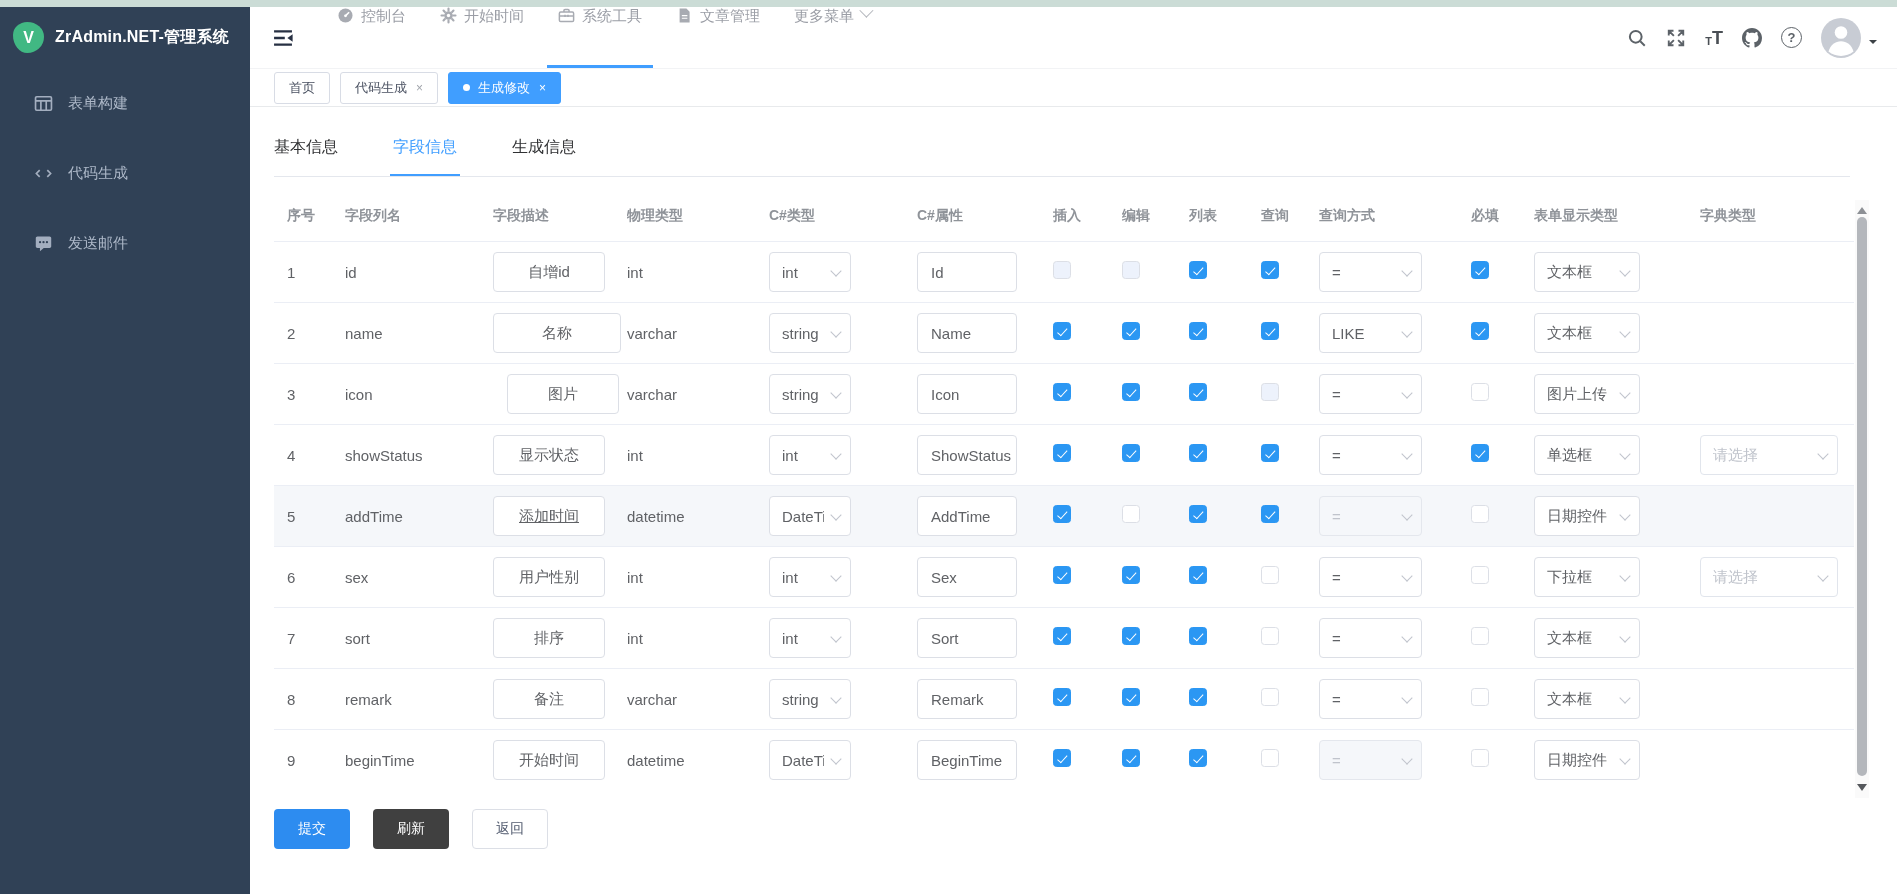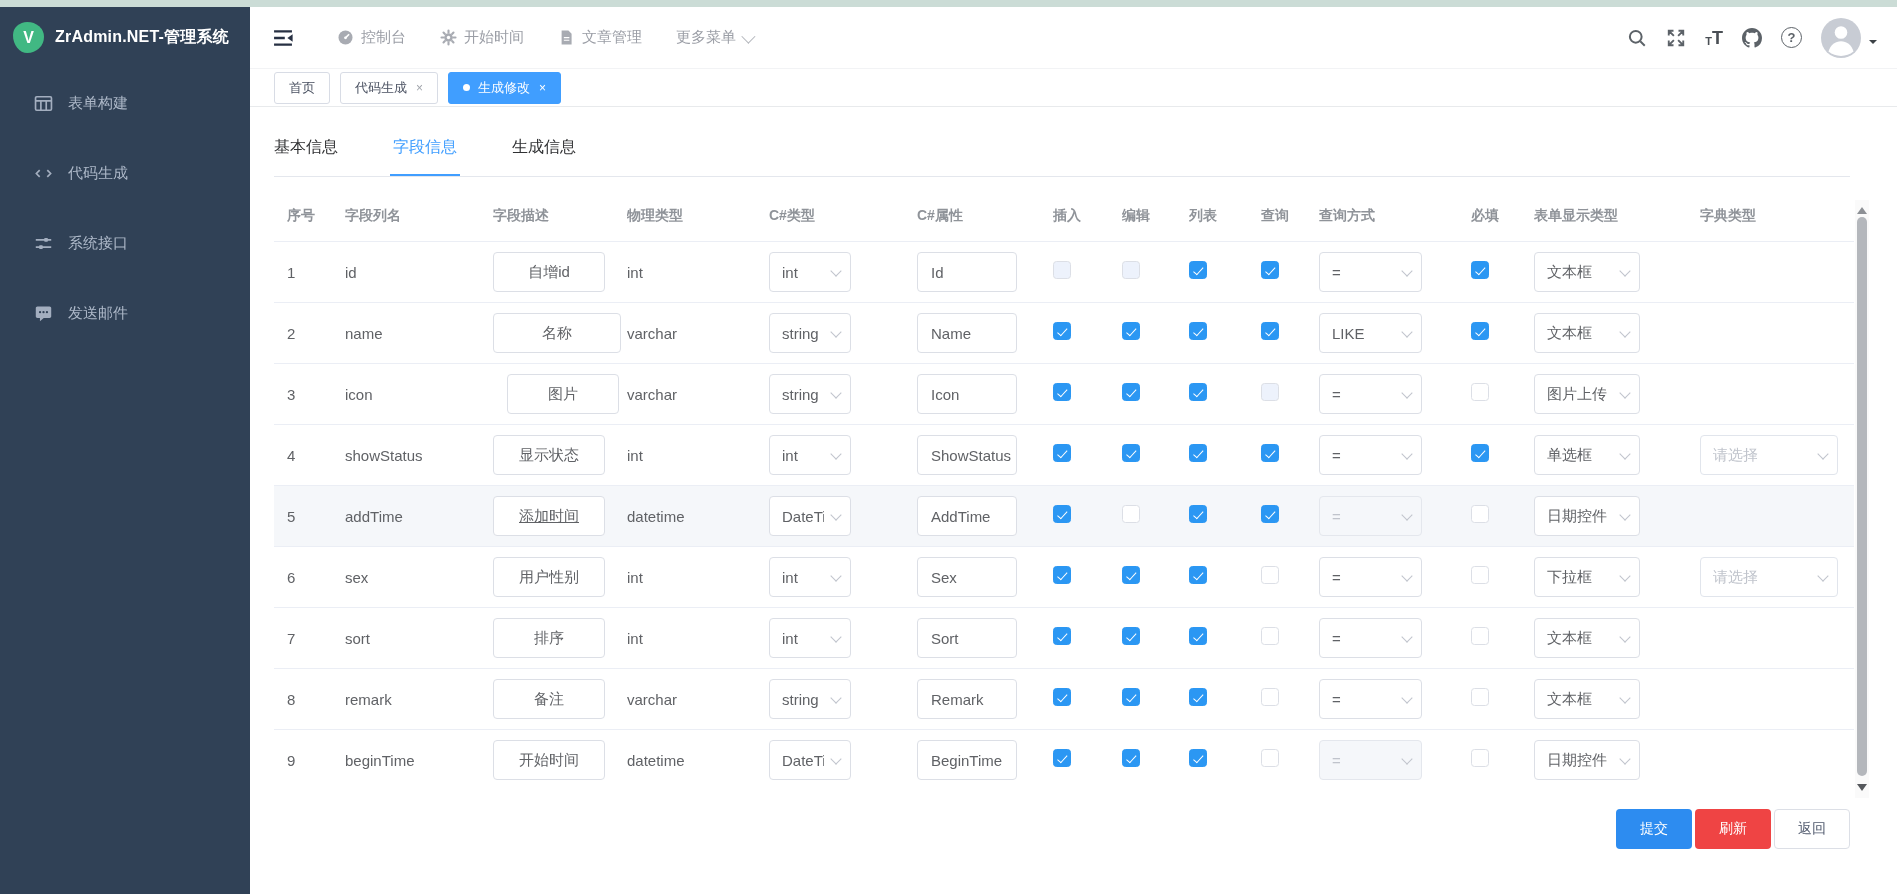--- a/index.html
+++ b/index.html
@@ -17,21 +17,21 @@
   .side-menu { margin-top:0; }
   .side-item { height:70px; display:flex; align-items:center; padding-left:34px; color:#aeb9c9; font-size:15px; cursor:pointer; }
   .side-item .sicon { width:19px; height:19px; margin-right:15px; display:inline-flex; color:#a3aebf; }
   .side-item svg { width:19px; height:19px; }
 
   
   .navbar { position:absolute; left:250px; top:7px; width:1647px; height:62px; background:#fff;
     border-bottom:1px solid #f2f3f5; display:flex; align-items:center; }
   .fold-btn { margin-left:22px; width:24px; height:24px; display:flex; align-items:center; cursor:pointer; }
   .nav-items { display:flex; align-items:stretch; height:100%; margin-left:24px; }
-  .nav-item { display:flex; align-items:center; padding:0 17px; color:#9b9fa6; color:#9b9ea6; font-size:15px;
+  .nav-item { display:flex; align-items:flex-start; padding:0 17px; color:#9b9fa6; color:#9b9ea6; font-size:15px;
     position:relative; cursor:pointer; white-space:nowrap; }
   .nav-item .nicon { width:17px; height:17px; margin-right:7px; display:inline-flex; color:#a8abb2; }
   .nav-item svg { width:17px; height:17px; }
   .nav-item.active::after { content:""; position:absolute; left:6px; right:6px; bottom:0; height:3px; background:#409eff; }
   .nav-item .nav-chev { margin-left:6px; width:10px; height:10px; border:solid #b3b6bc; border-width:0 1.4px 1.4px 0;
     transform:rotate(45deg) translateY(-2px); }
   .nav-right { margin-left:auto; display:flex; align-items:center; gap:19px; padding-right:20px; color:#5c6268; }
   .tool { display:inline-flex; align-items:center; justify-content:center; cursor:pointer; color:#5c6268; }
   .tool svg { width:20px; height:20px; }
   .tool.fz { font-weight:bold; color:#4a4f55; align-items:flex-end; }
@@ -86,25 +86,25 @@
     border:solid #fff; border-width:0 1.7px 1.7px 0; transform:rotate(42deg); }
   .cb.disabled { background:#edf2fc; border-color:#dcdfe6; cursor:not-allowed; }
 
   
   .vscroll { position:absolute; left:1605px; top:93px; width:14px; height:598px; background:#fafafa; }
   .vs-up { position:absolute; top:2px; left:2px; width:0; height:0; border:5px solid transparent; border-bottom:7px solid #8d9095; }
   .vs-down { position:absolute; bottom:2px; left:2px; width:0; height:0; border:5px solid transparent; border-top:7px solid #55585c; }
   .vs-thumb { position:absolute; top:17px; bottom:22px; left:2px; width:10px; background:#b4b7bc; border-radius:6px; }
 
   
-  .footer-btns { width:1576px; display:flex; justify-content:flex-end; gap:3px; margin-top:22px; }
+  .footer-btns { width:1576px; display:flex; justify-content:flex-start; gap:23px; margin-top:22px; }
   .btn { height:40px; padding:0 23px; border-radius:4px; font-size:14px; display:flex; align-items:center;
     border:1px solid transparent; cursor:pointer; }
   .btn.primary { background:#2d8cf0; color:#fff; }
-  .btn.success { background:#ef4444; color:#fff; }
+  .btn.success { background:#404040; color:#fff; }
   .btn.default { background:#fff; color:#515a6e; border-color:#dcdfe6; }
 </style>
 </head>
 <body>
 
 <div class="top-strip"></div>
 
 <div class="sidebar">
   <div class="logo-row">
     <div class="logo-badge">V</div>
@@ -124,32 +124,20 @@
       </div>
       <div class="side-item">
         <span class="sicon">
           <svg viewBox="0 0 16 16">
             <g fill="none" stroke="currentColor" stroke-width="1.4">
               <path d="M4.8 5.2L2 8l2.8 2.8M11.2 5.2L14 8l-2.8 2.8"></path>
             </g>
           </svg>
         </span>
         <span>代码生成</span>
-      </div>
-      <div class="side-item">
-        <span class="sicon">
-          <svg viewBox="0 0 16 16">
-            <g fill="none" stroke="currentColor" stroke-width="1.4">
-              <path d="M1.5 4.9h13M1.5 11.1h13"></path>
-            </g>
-            <rect x="8.6" y="3.3" width="3.1" height="3.2" rx="0.7" fill="currentColor"></rect>
-            <rect x="4.3" y="9.5" width="3.1" height="3.2" rx="0.7" fill="currentColor"></rect>
-          </svg>
-        </span>
-        <span>系统接口</span>
       </div>
       <div class="side-item">
         <span class="sicon">
           <svg viewBox="0 0 16 16">
             <path d="M1.5 3.4c0-.8.6-1.4 1.4-1.4h10.2c.8 0 1.4.6 1.4 1.4v7c0 .8-.6 1.4-1.4 1.4H8.2L5 14.6v-2.8H2.9c-.8 0-1.4-.6-1.4-1.4z" fill="currentColor"></path>
             <circle cx="5.1" cy="6.9" r=".95" fill="#304156"></circle>
             <circle cx="8" cy="6.9" r=".95" fill="#304156"></circle>
             <circle cx="10.9" cy="6.9" r=".95" fill="#304156"></circle>
           </svg>
         </span>
@@ -182,20 +170,31 @@
         <span class="nicon">
           <svg viewBox="0 0 16 16">
             <g stroke="currentColor" stroke-width="2" stroke-linecap="round" fill="none">
               <path d="M8 1.4v1.8M8 12.8v1.8M1.4 8h1.8M12.8 8h1.8M3.3 3.3l1.3 1.3M11.4 11.4l1.3 1.3M12.7 3.3l-1.3 1.3M4.6 11.4l-1.3 1.3"></path>
             </g>
             <circle cx="8" cy="8" r="4.1" fill="currentColor"></circle>
             <circle cx="8" cy="8" r="1.6" fill="#fff"></circle>
           </svg>
         </span>
         <span>开始时间</span>
+      </div>
+      <div class="nav-item active">
+        <span class="nicon">
+          <svg viewBox="0 0 16 16">
+            <g fill="none" stroke="currentColor" stroke-width="1.4">
+              <rect x="1.3" y="4.8" width="13.4" height="8.9" rx="1.2"></rect>
+              <path d="M5.6 4.8V3.3c0-.6.4-1 1-1h2.8c.6 0 1 .4 1 1v1.5M1.3 8.4h13.4M6.6 7.2v2.3M9.4 7.2v2.3"></path>
+            </g>
+          </svg>
+        </span>
+        <span>系统工具</span>
       </div>
       <div class="nav-item">
         <span class="nicon">
           <svg viewBox="0 0 16 16">
             <path d="M3.4 1.4h6.4l3 3v10.2H3.4z" fill="currentColor"></path>
             <path d="M5.5 8.1h5.2M5.5 10.6h5.2" stroke="#fff" stroke-width="1.1" fill="none"></path>
           </svg>
         </span>
         <span>文章管理</span>
       </div>

